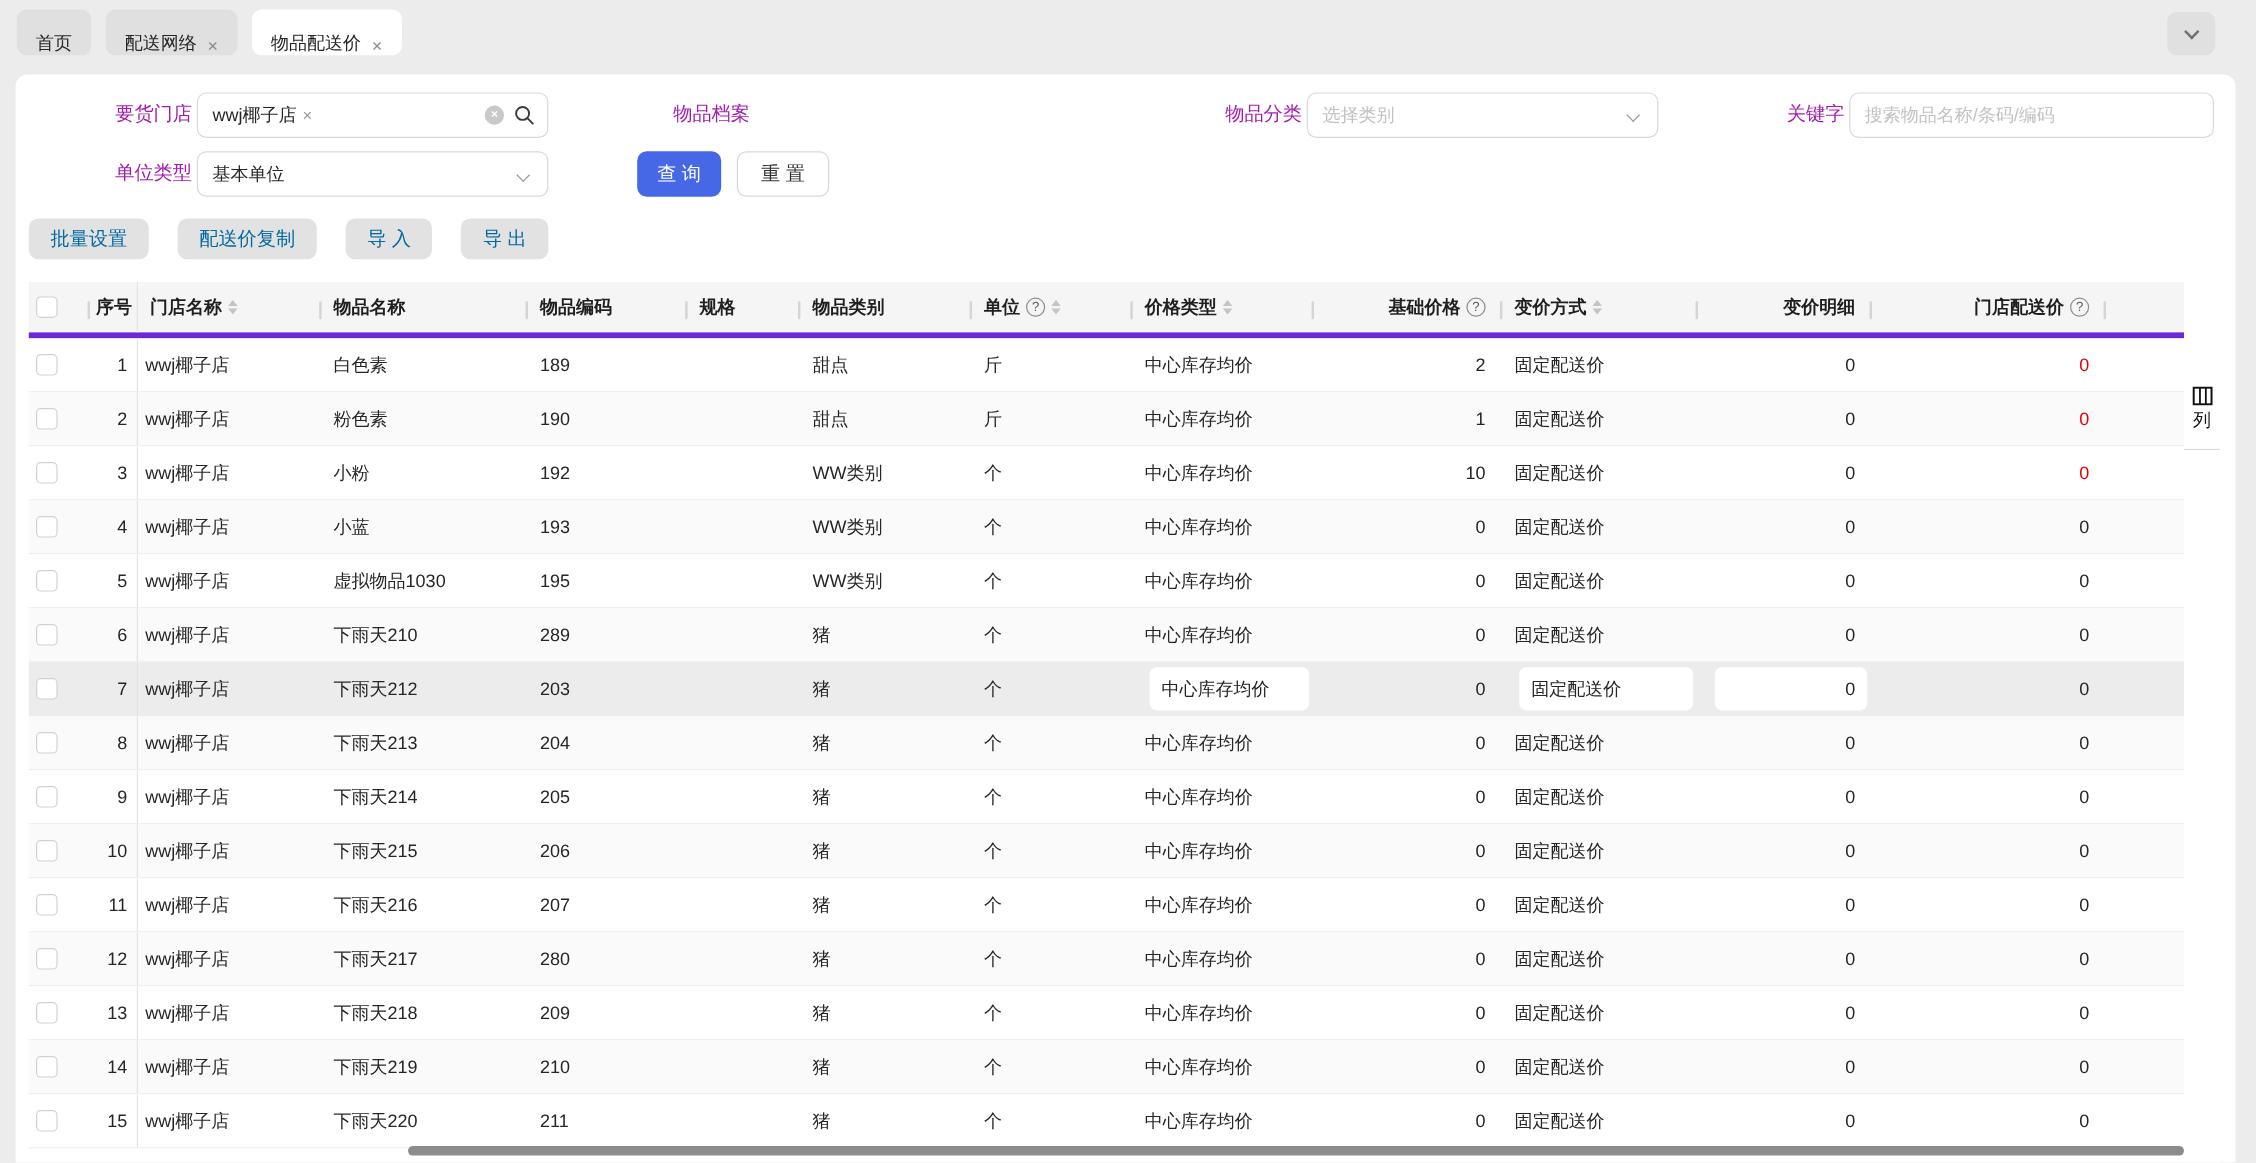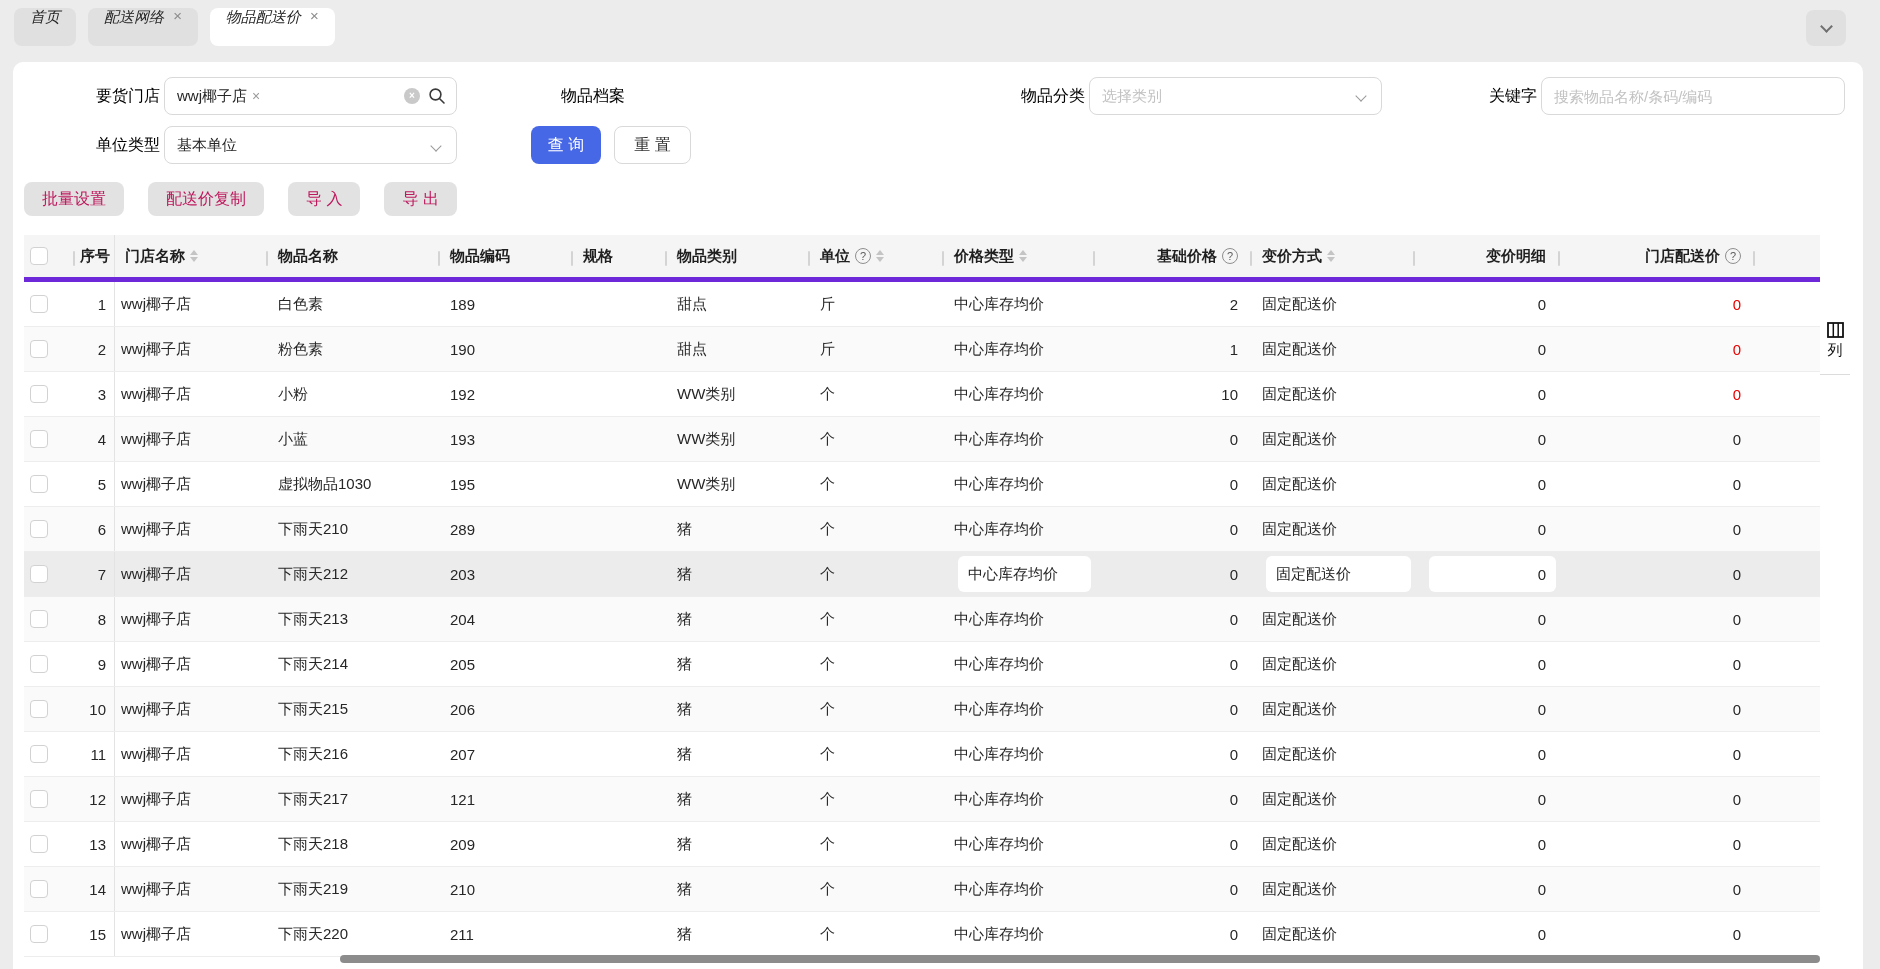--- a/index.html
+++ b/index.html
@@ -1,48 +1,48 @@
 <!DOCTYPE html>
 <html><head>
 <meta charset="utf-8">
 <style>
   * { margin:0; padding:0; box-sizing:border-box; }
   body { background:#ececec; font-family:"Liberation Sans","DejaVu Sans",sans-serif; }
   .page { position:relative; width:1880px; height:969px; overflow:hidden; background:#ececec; color:#262626; }
 
   
   .tabbar { position:absolute; left:0; top:0; width:100%; height:54px; display:flex; align-items:flex-start; padding:8px 0 0 14px; gap:12px; }
-  .tab { height:38px; display:flex; align-items:flex-start; padding:0 16px; border-radius:8px; background:#e0e0e0; font-size:15px; color:#262626; cursor:default;font-style:italic; }
+  .tab { height:38px; display:flex; align-items:flex-end; padding:0 16px; border-radius:8px; background:#e0e0e0; font-size:15px; color:#262626; cursor:default; }
   .tab.active { background:#ffffff; }
   .tab .x { margin-left:9px; color:#8c8c8c; font-size:15px; line-height:1; }
   .tab-chevron-btn { position:absolute; right:34px; top:10px; width:40px; height:36px; border-radius:8px; background:#e0e0e0; display:flex; align-items:center; justify-content:center; }
   .chev { width:9px; height:9px; border-right:2px solid #6f6f6f; border-bottom:2px solid #6f6f6f; transform:rotate(45deg); margin-top:-4px; }
 
   
   .card { position:absolute; left:13px; right:17px; top:62px; bottom:0; background:#fff; border-radius:10px 10px 0 0; }
 
   
-  .f-label { position:absolute; height:38px; line-height:38px; font-size:16px; color:#000000; text-align:right; }
+  .f-label { position:absolute; height:38px; line-height:38px; font-size:16px; color:#a21caf; text-align:right; }
   .f-box { position:absolute; height:38px; border:1px solid #d9d9d9; border-radius:8px; background:#fff; display:flex; align-items:center; }
   .f-box input { border:none; outline:none; width:100%; height:100%; border-radius:8px; padding:0 36px 0 12px; font-size:15px; font-family:inherit; color:#262626; background:transparent; }
   .f-box input::placeholder { color:#c2c2c2; }
   .ph { color:#c2c2c2; font-size:15px; padding-left:12px; }
   .val { color:#262626; font-size:15px; padding-left:12px; }
   .tag-text { font-size:15px; color:#262626; padding-left:12px; }
   .tag-x { color:#9b9b9b; font-size:14px; margin-left:5px; }
   .box-icons { position:absolute; right:10px; top:0; height:100%; display:flex; align-items:center; gap:8px; }
   .clear-circle { width:16px; height:16px; border-radius:50%; background:#c9c9c9; color:#fff; font-size:10px; font-weight:bold; display:flex; align-items:center; justify-content:center; line-height:1; }
   .chev-sm { width:8px; height:8px; border-right:1.6px solid #999; border-bottom:1.6px solid #999; transform:rotate(45deg); position:absolute; right:16px; top:14px; }
   .btn { position:absolute; height:38px; border-radius:8px; font-size:16px; display:flex; align-items:center; justify-content:center; }
   .btn-primary { background:#4768e6; color:#fff; }
   .btn-plain { background:#fff; border:1px solid #d9d9d9; color:#333; }
 
   
   .actionbar { position:absolute; left:11px; top:120px; display:flex; gap:24px; }
-  .abtn { height:34px; padding:0 18px; border-radius:8px; background:#e2e2e2; color:#be185d; font-size:16px; display:flex; align-items:center; }
+  .abtn { height:34px; padding:0 18px; border-radius:8px; background:#e2e2e2; color:#0369a1; font-size:16px; display:flex; align-items:center; }
 
   
   .table { position:absolute; left:11px; top:173px; width:1796px; }
   .thead { display:flex; height:47px; background:#f5f5f6; border-bottom:5px solid #6d28d9; }
   .th { position:relative; display:flex; align-items:center; padding-left:10px; font-size:15px; font-weight:bold; color:#1f1f1f; }
   .th.right { justify-content:flex-end; padding-right:14px; padding-left:0; }
   .th-check { padding-left:6px; }
   .th-seq { padding-left:5px; border-right:1px solid #e3e3e3; }
   .handle { position:absolute; right:0; top:16px; width:2px; height:15px; background:#d4d4d4; border-radius:1px; }
   .sort { display:inline-flex; flex-direction:column; gap:2px; margin-left:5px; }
@@ -415,21 +415,21 @@
             <div class="td right" style="width: 195px;">0</div>
             <div class="td" style="width: 65px;"></div>
           </div>
           <div class="tr">
             <div class="td td-check" style="width: 51px;">
               <span class="checkbox"></span>
             </div>
             <div class="td td-seq" style="width: 40px;">12</div>
             <div class="td td-store" style="width: 153px;">wwj椰子店</div>
             <div class="td" style="width: 172px;">下雨天217</div>
-            <div class="td" style="width: 133px;">121</div>
+            <div class="td" style="width: 133px;">280</div>
             <div class="td" style="width: 94px;"></div>
             <div class="td" style="width: 143px;">猪</div>
             <div class="td" style="width: 134px;">个</div>
             <div class="td" style="width: 151px;">中心库存均价</div>
             <div class="td right" style="width: 157px;">0</div>
             <div class="td" style="width: 163px;">固定配送价</div>
             <div class="td right" style="width: 145px;">0</div>
             <div class="td right" style="width: 195px;">0</div>
             <div class="td" style="width: 65px;"></div>
           </div>

